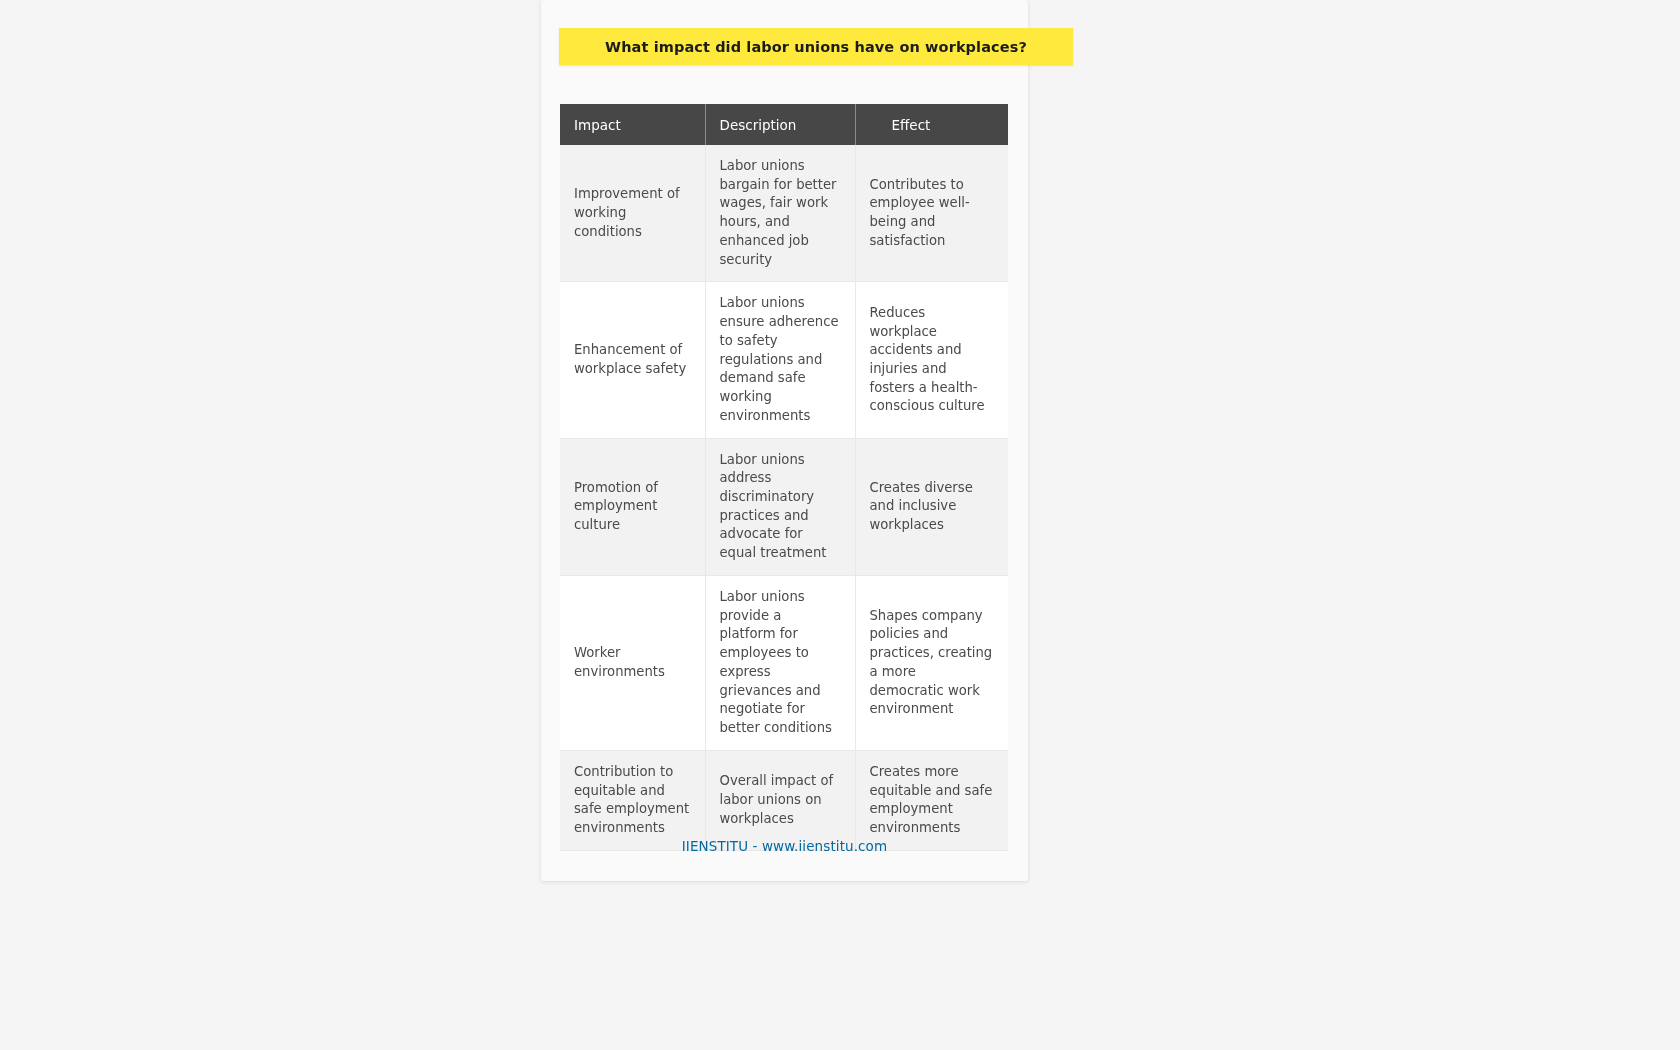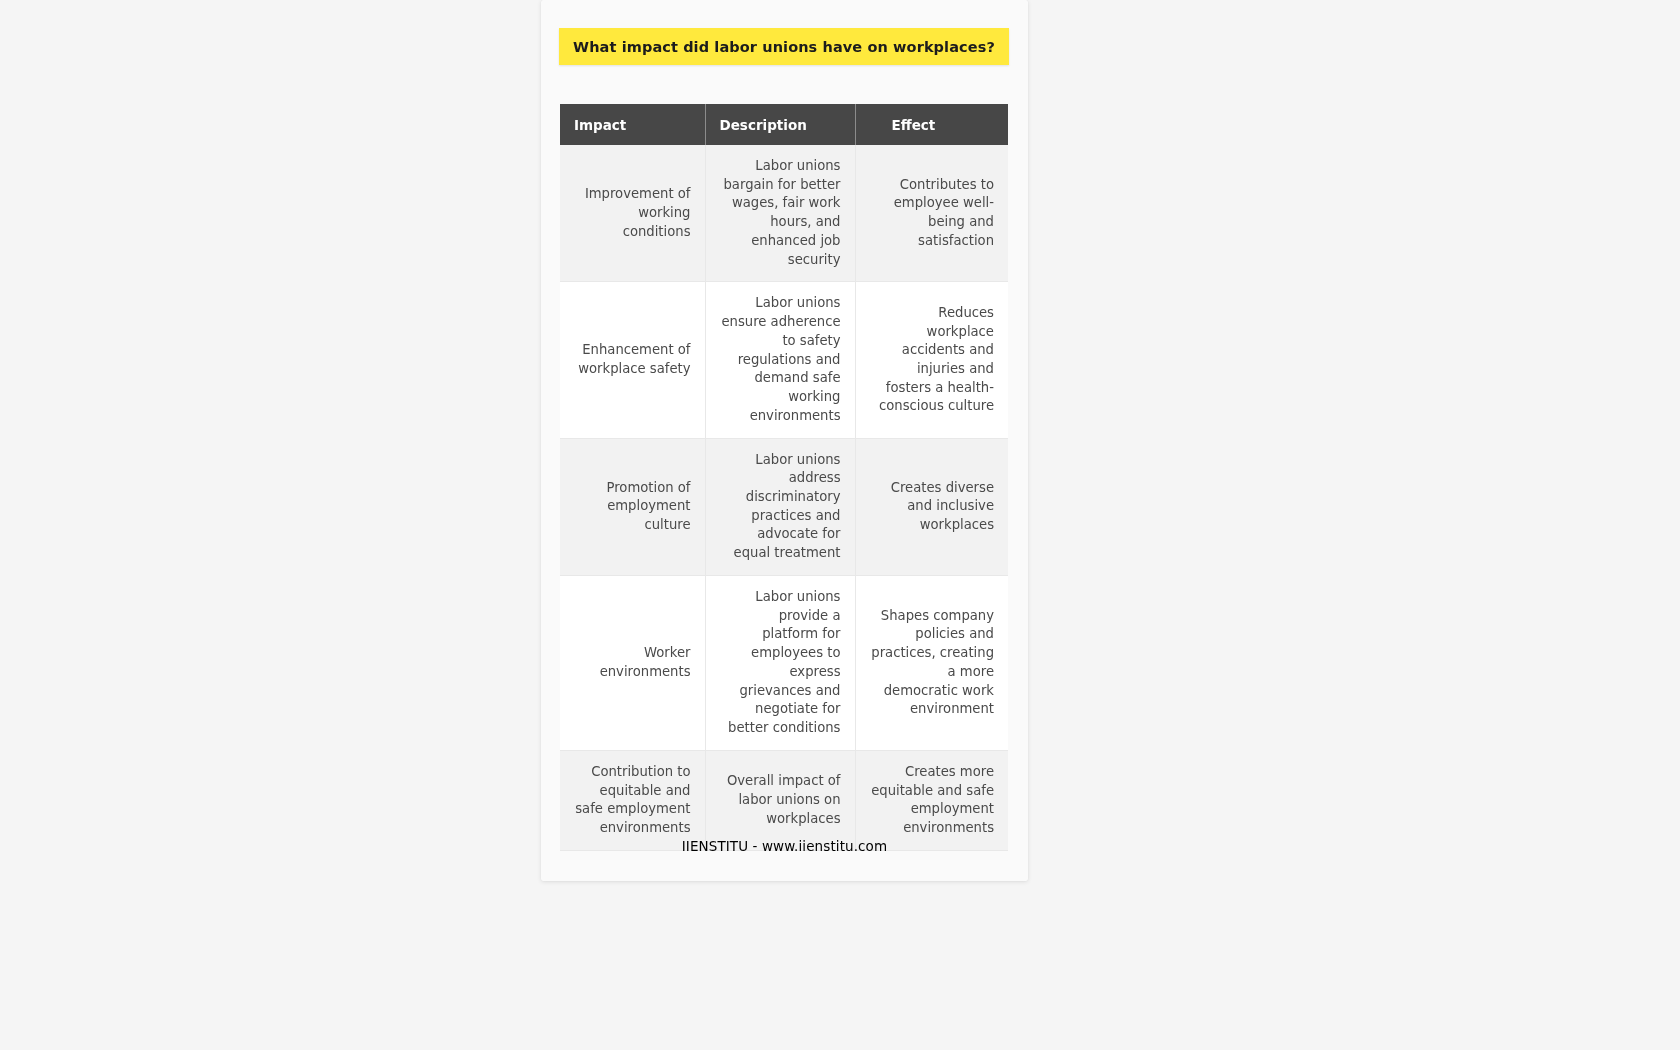--- a/index.html
+++ b/index.html
@@ -27,21 +27,21 @@
     height: 881px;
     background: #fafafa;
     box-shadow: 0 1px 4px rgba(0,0,0,0.10), 0 0 1px rgba(0,0,0,0.08);
     border-radius: 2px;
   }
 
   .title-banner {
     position: absolute;
     left: 18px;
     top: 28px;
-    width: 450px;
+    width: 514px;
     height: 37px;
     background: #ffe93d;
     display: flex;
     align-items: center;
     justify-content: center;
     box-shadow: 0 1px 2px rgba(0,0,0,0.10);
   }
 
   .title-banner .title-text {
     font-size: 14.5px;
@@ -63,56 +63,55 @@
     width: 448px;
     border-collapse: collapse;
     table-layout: fixed;
     background: #ffffff;
   }
 
   table.impact-table thead th {
     background: #474747;
     color: #ffffff;
     font-size: 13.5px;
-    font-weight: bold;
+    font-weight: normal;
     text-align: left;
     padding: 12px 14px;
     border-right: 1px solid #8c8c8c;
     vertical-align: middle;
     height: 41px;
   }
   table.impact-table thead th:last-child { border-right: none; padding-left: 36px; }
 
   table.impact-table tbody td {
     font-size: 13.2px;
     color: #4a4a4a;
     line-height: 1.42;
     padding: 12px 14px;
     border-right: 1px solid #e8e8e8;
     border-bottom: 1px solid #e8e8e8;
     vertical-align: middle;
-    text-align: right;
   }
   table.impact-table tbody td:last-child { border-right: none; }
 
   table.impact-table tbody tr:nth-child(odd) td { background: #f2f2f2; }
   table.impact-table tbody tr:nth-child(even) td { background: #ffffff; }
 
   col.col-impact { width: 145px; }
   col.col-desc   { width: 150px; }
   col.col-effect { width: 153px; }
 
   .footer {
     position: absolute;
     left: 0;
     top: 838px;
     width: 487px;
     text-align: center;
     font-size: 13.5px;
-    color: #000000;
+    color: #0369a1;
     letter-spacing: 0.1px;
   }
 </style>
 </head>
 <body>
 
 <div class="page">
   <div class="card">
 
     <div class="title-banner">

